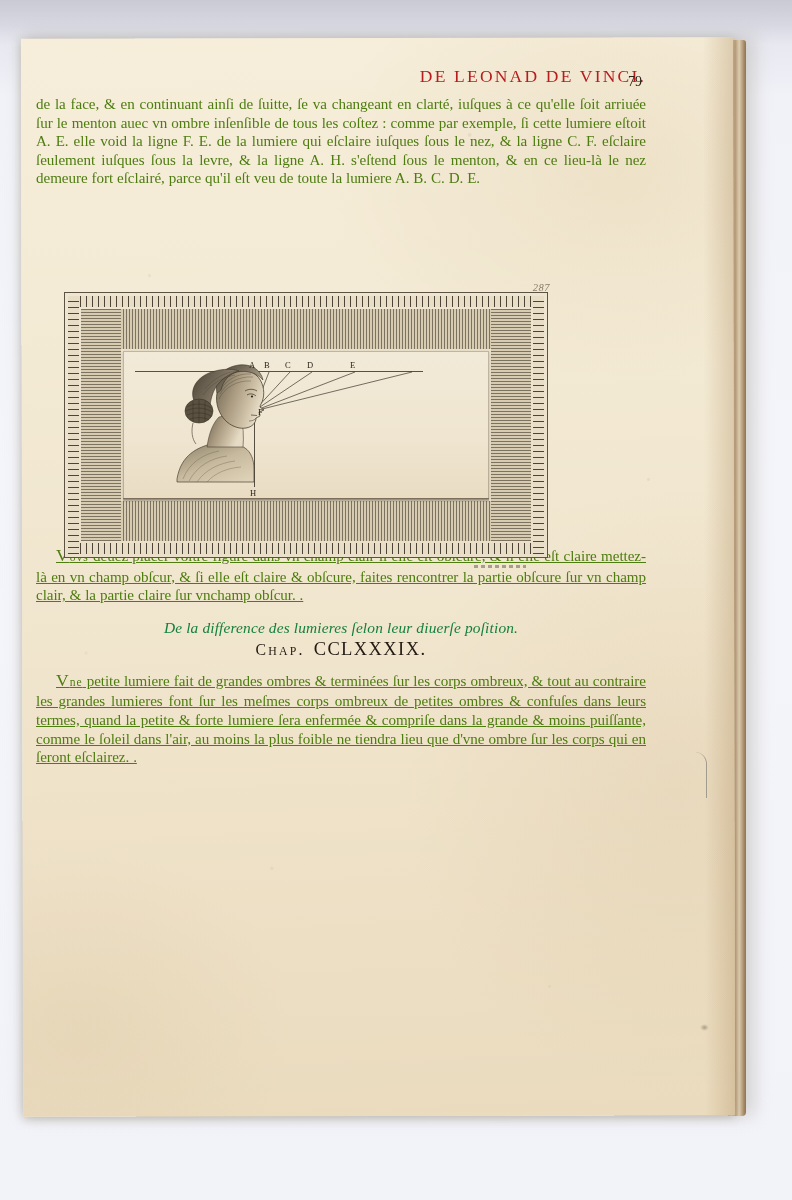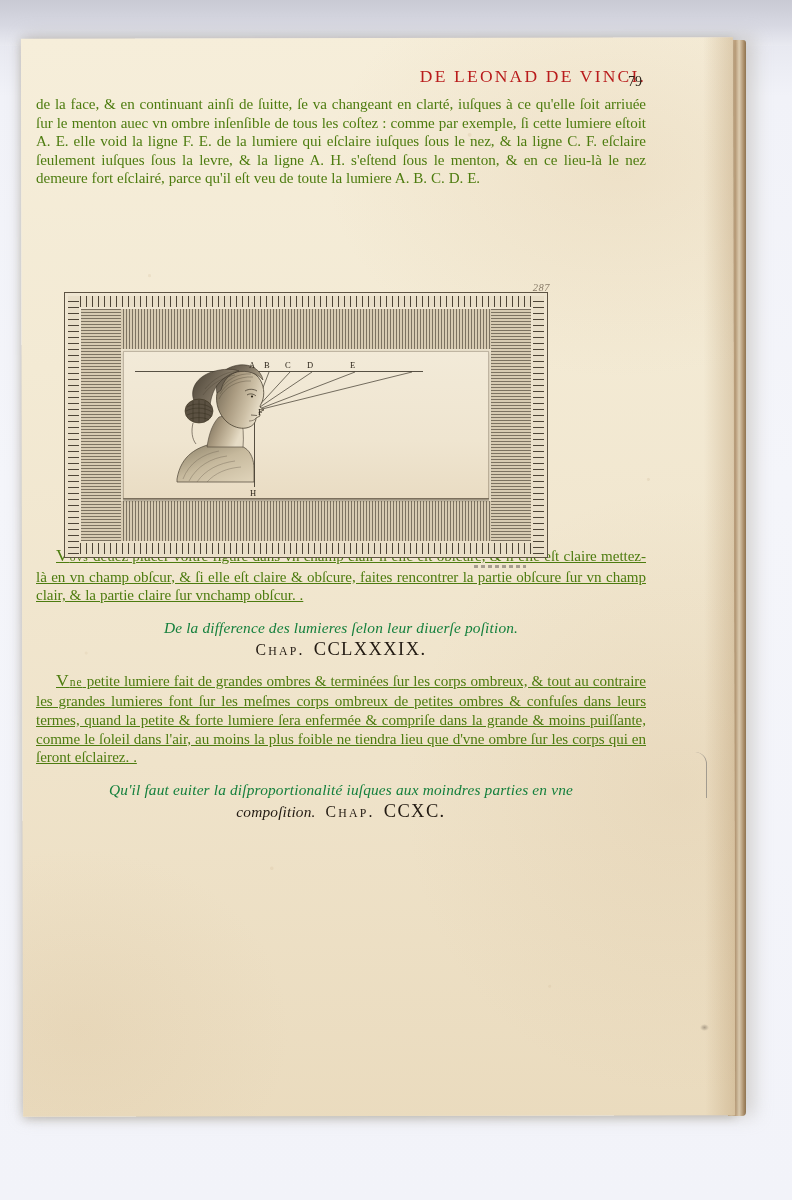--- a/index.html
+++ b/index.html
@@ -271,26 +271,20 @@
 
   <div class="heading-block">
     <div class="heading-title">De la difference des lumieres ſelon leur diuerſe poſition.</div>
     <div class="heading-chap">
       <span class="cw">C<span class="sm">HAP</span>.</span><span class="num">CCLXXXIX.</span>
     </div>
   </div>
 
   <p class="body indented"><span class="smallcaps-lead"><span class="big">V</span><span class="sm">ne</span></span><span> petite lumiere fait de grandes ombres &amp; terminées ſur les corps ombreux, &amp; tout au contraire les grandes lumieres font ſur les meſmes corps ombreux de petites ombres &amp; confuſes dans leurs termes, quand la petite &amp; forte lumiere ſera enfermée &amp; compriſe dans la grande &amp; moins puiſſante, comme le ſoleil dans l'air, au moins la plus foible ne tiendra lieu que d'vne ombre ſur les corps qui en ſeront eſclairez. .</span></p>
 
-  <div class="heading-block">
-    <div class="heading-title">Qu'il faut euiter la diſproportionalité iuſques aux moindres parties en vne</div>
-    <div class="heading-chap">
-      <span style="font-style:italic;font-size:15.4px;letter-spacing:.15px;margin-right:10px">compoſition.</span><span class="cw">C<span class="sm">HAP</span>.</span><span class="num">CCXC.</span>
-    </div>
-  </div>
 
 
 </div>
 
 <div id="plate-wrap">
   <div id="plate-folio">287</div>
 
   <div id="plate">
     <div class="frame-outline"></div>
 

